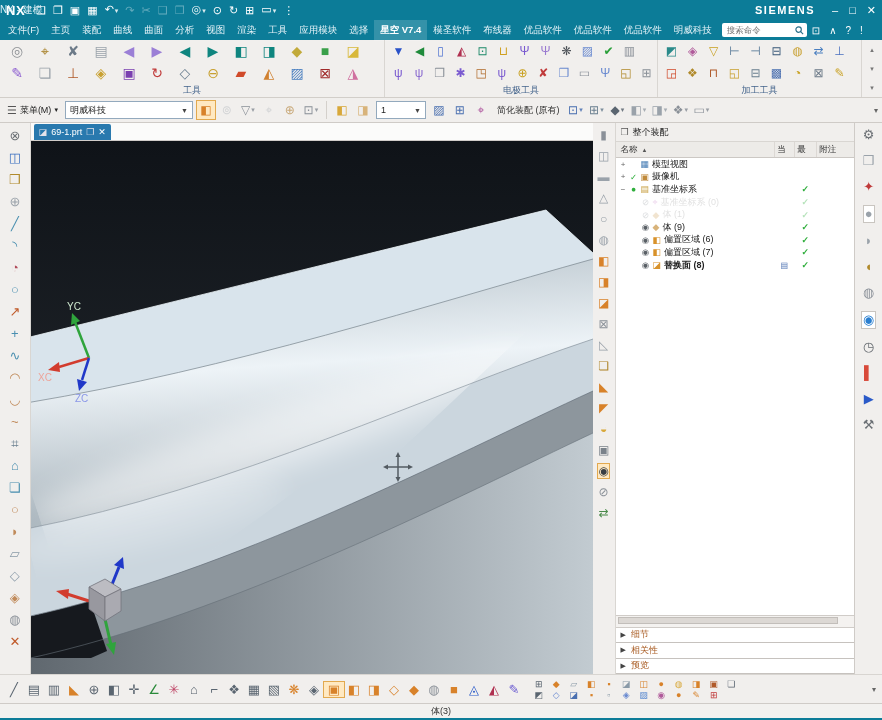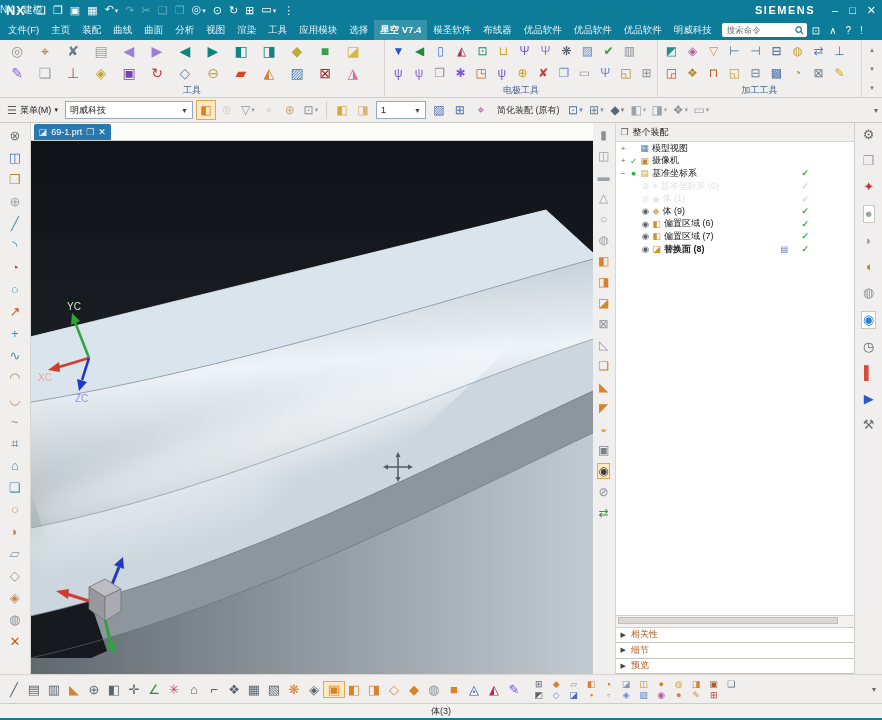--- a/index.html
+++ b/index.html
@@ -464,20 +464,35 @@
         <span class="gi sel" style="color: rgb(58, 63, 68);">◉</span>
         <span class="gi" style="color: rgb(138, 144, 152);">⊘</span>
         <span class="gi" style="color: rgb(74, 138, 74);">⇄</span>
       </div>
 
     <div class="nav">
       <div class="nav-title">
         <span class="ni">❒</span>
         <span>整个装配</span>
       </div>
+      <div class="nav-cols">
+        <div class="c0">
+          <span>名称</span>
+          <span class="sort">▲</span>
+        </div>
+        <div>
+            <span>当</span>
+          </div>
+        <div>
+            <span>最</span>
+          </div>
+        <div>
+            <span>附注</span>
+          </div>
+      </div>
       <div>
 
       <div class="trow">
             <div class="tname">
               <span class="texp">+</span>
               <span class="teye"></span>
               <span class="tico" style="color: rgb(74, 127, 181);">▦</span>
               <span class="tlbl">模型视图</span>
             </div>
             <div class="tcur"></div>
@@ -574,25 +589,25 @@
           </div>
         </div>
       <div class="nav-fill"></div>
       <div class="nav-hscroll">
           <div class="thumb"></div>
         </div>
       <div>
 
           <div class="nav-sec">
             <span class="sec-arrow">▶</span>
-            <span>相关性</span>
+            <span>细节</span>
           </div>
           <div class="nav-sec">
             <span class="sec-arrow">▶</span>
-            <span>细节</span>
+            <span>相关性</span>
           </div>
           <div class="nav-sec">
             <span class="sec-arrow">▶</span>
             <span>预览</span>
           </div>
         </div>
     </div>
 
     <div class="righttb">
 

